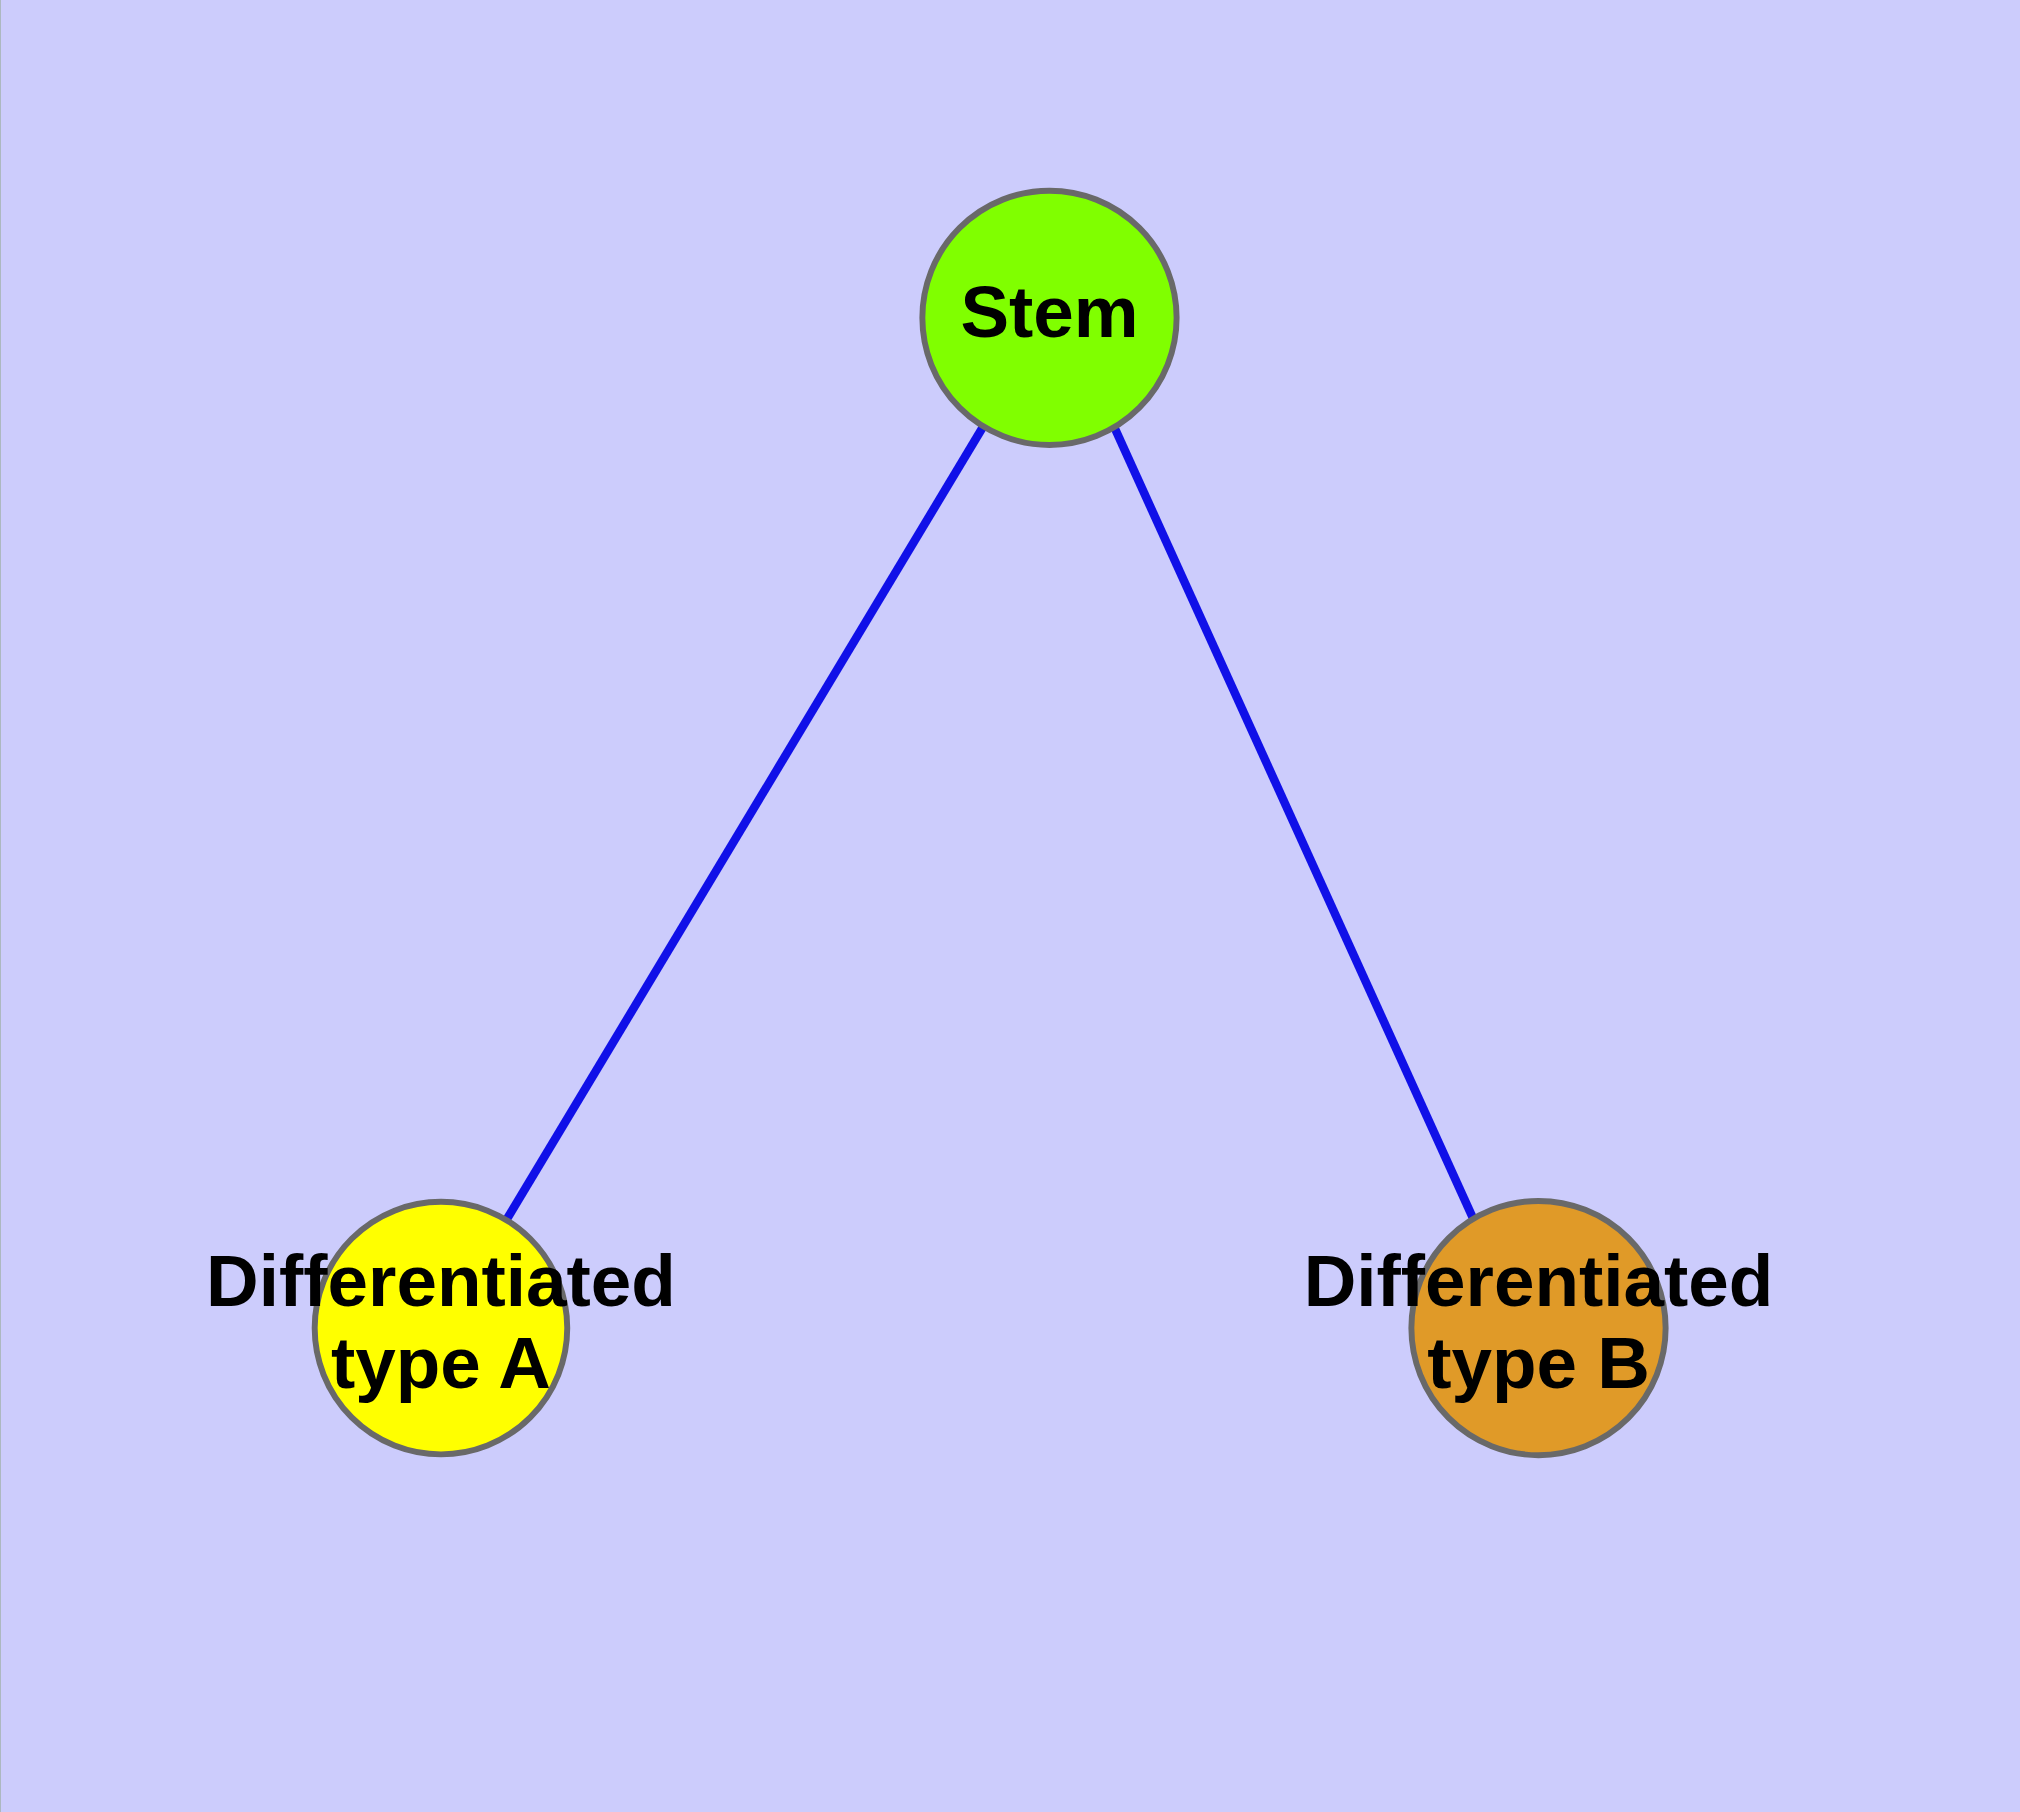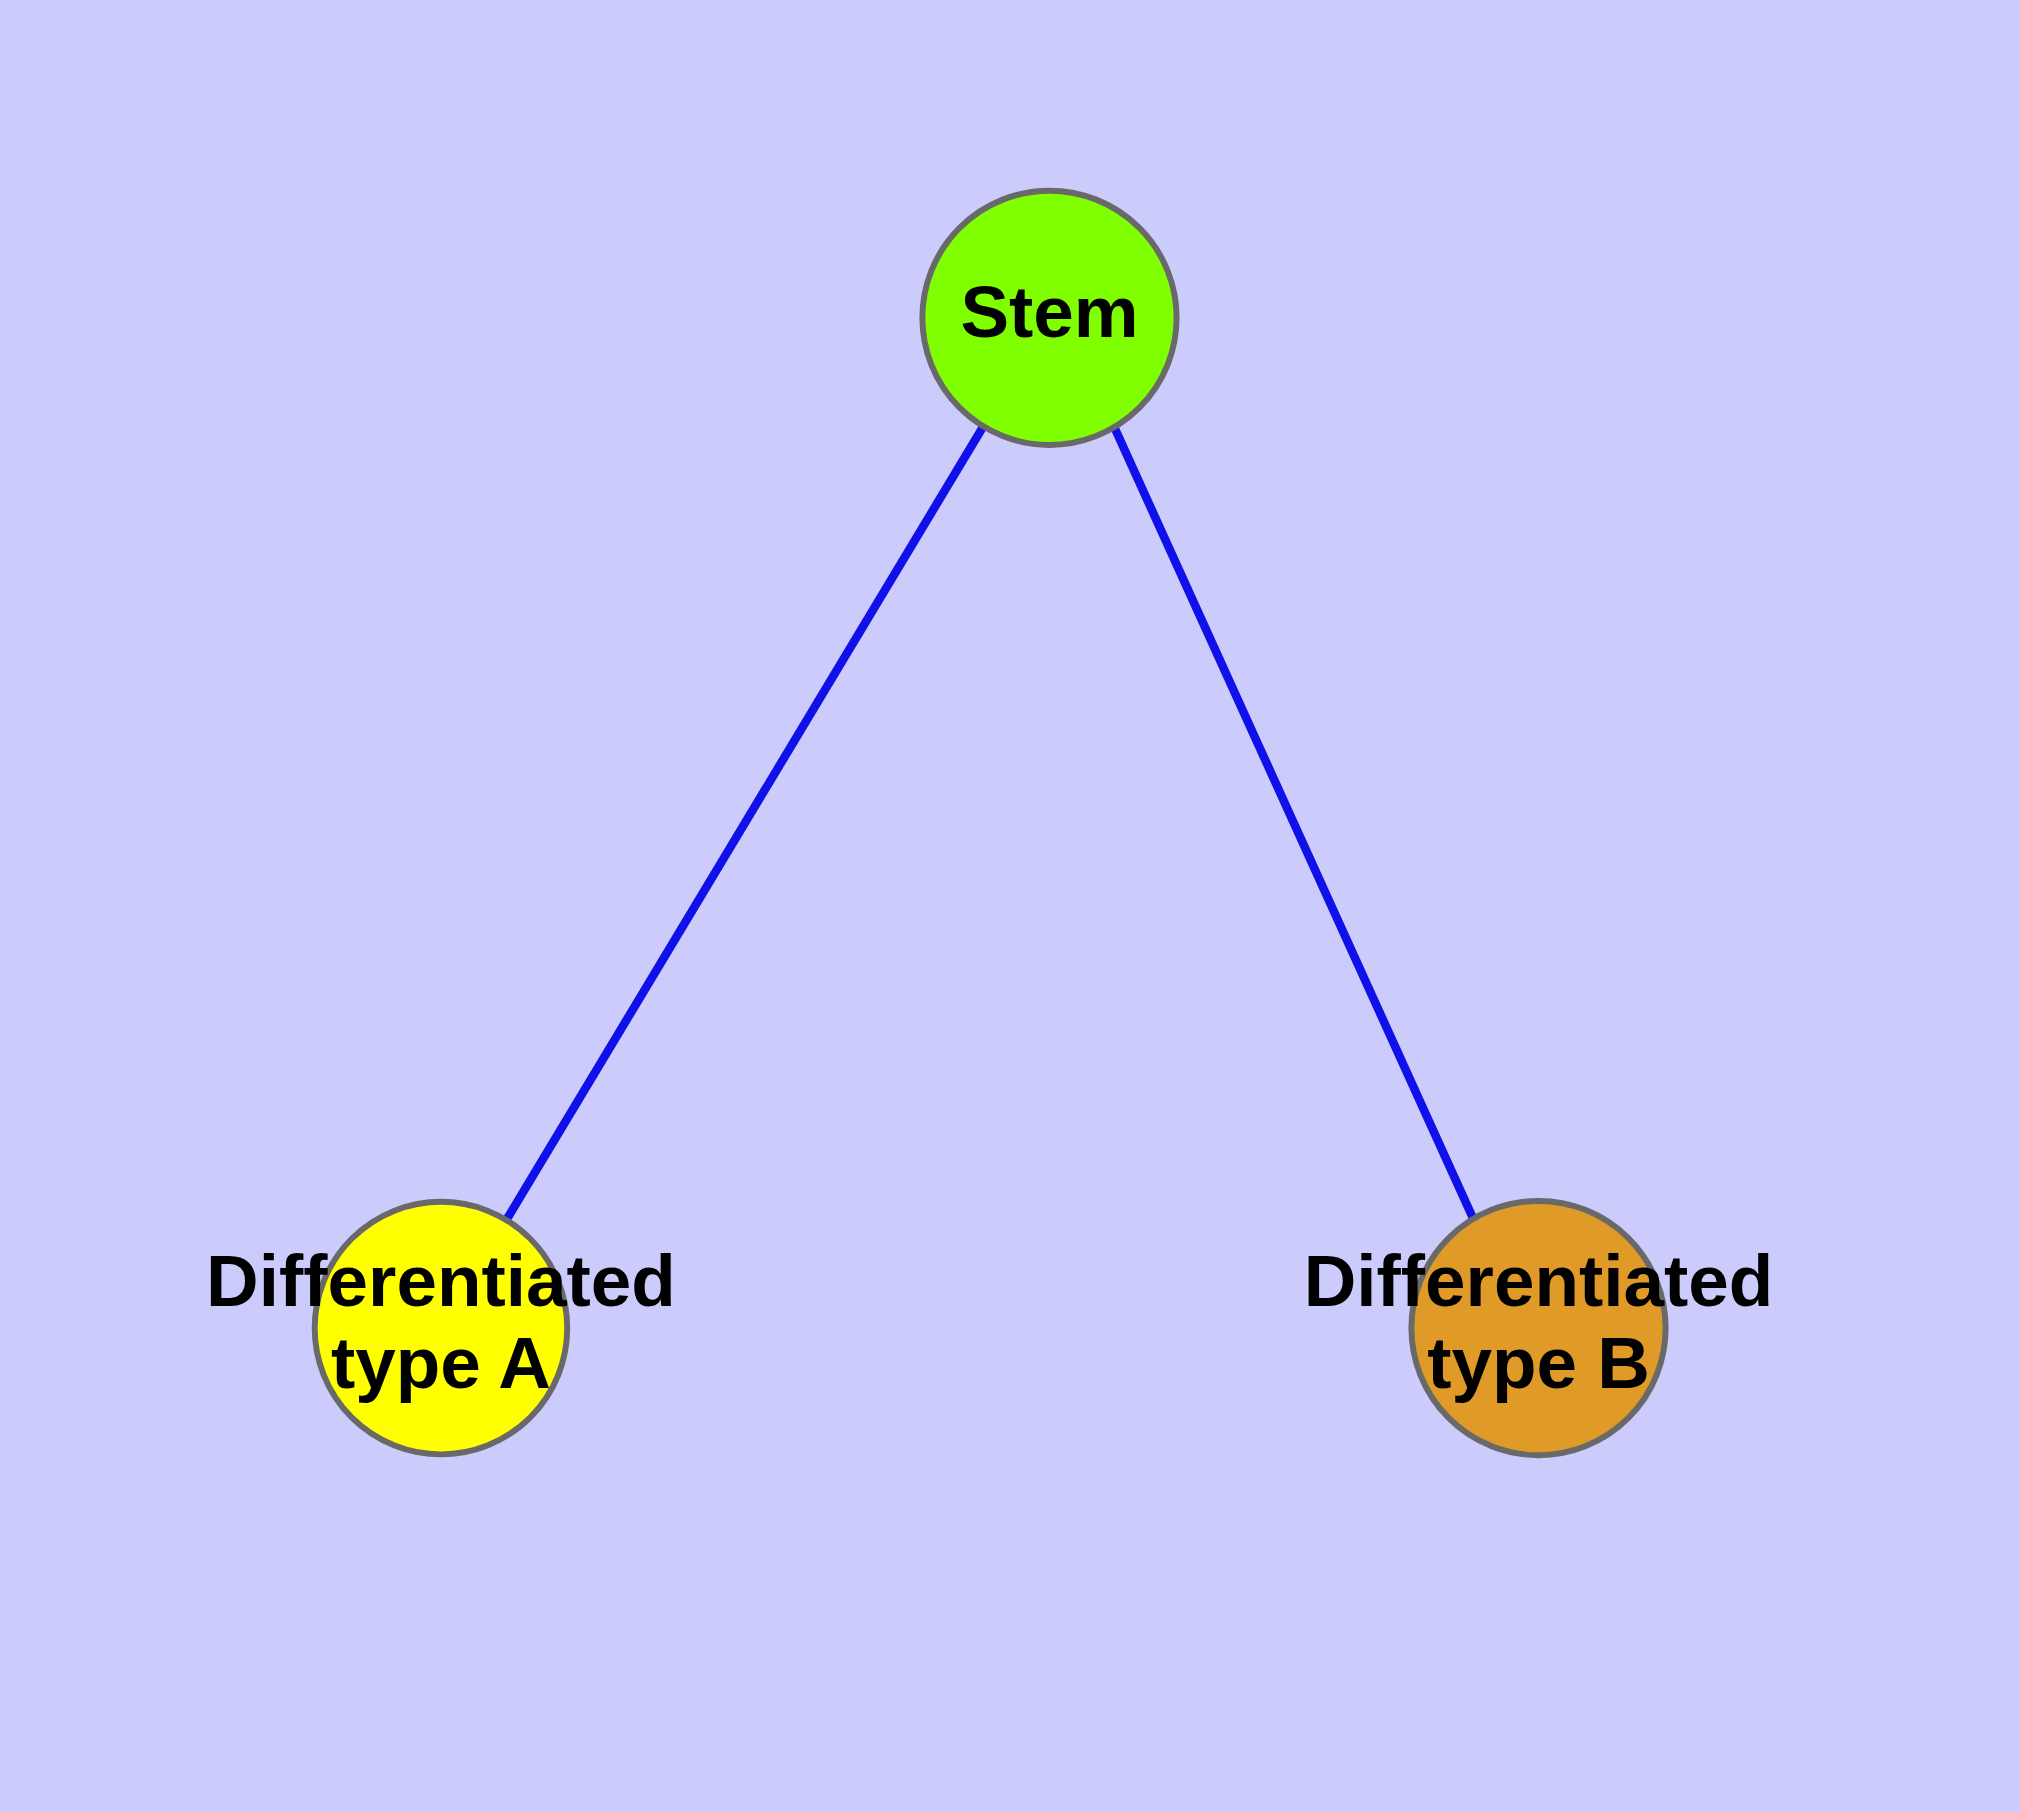--- a/index.html
+++ b/index.html
@@ -28,21 +28,21 @@
     font-weight: bold;
     fill: #000000;
     text-anchor: middle;
     dominant-baseline: middle;
     white-space: pre;
   }
 </style>
 </head>
 <body style="background: rgb(204, 204, 252);">
 
-<div id="stage" style="width: 2021px; height: 1812px; background: #f9a8d4;">
+<div id="stage" style="width: 2021px; height: 1812px; background: #4d7c0f;">
   <svg id="graph-svg" viewBox="0 0 2384 2138" xmlns="http://www.w3.org/2000/svg">
 
     <rect id="bg-rect" x="0" y="0" width="2384" height="2138" fill="#ccccfc"></rect>
 
     <g id="edges-layer">
       <line id="edge-0" x1="1160" y1="503" x2="598" y2="1438" stroke="#1010e8" stroke-width="10" stroke-linecap="butt"></line>
       <line id="edge-1" x1="1314" y1="503" x2="1738" y2="1438" stroke="#1010e8" stroke-width="10" stroke-linecap="butt"></line>
     </g>
 
     <g id="nodes-layer">

